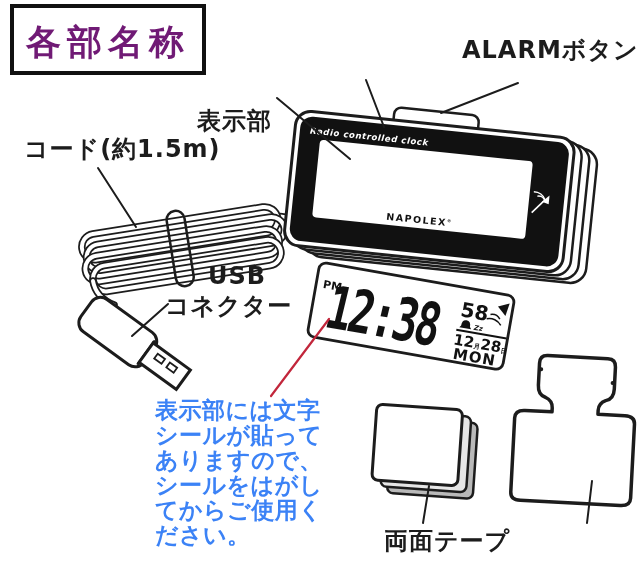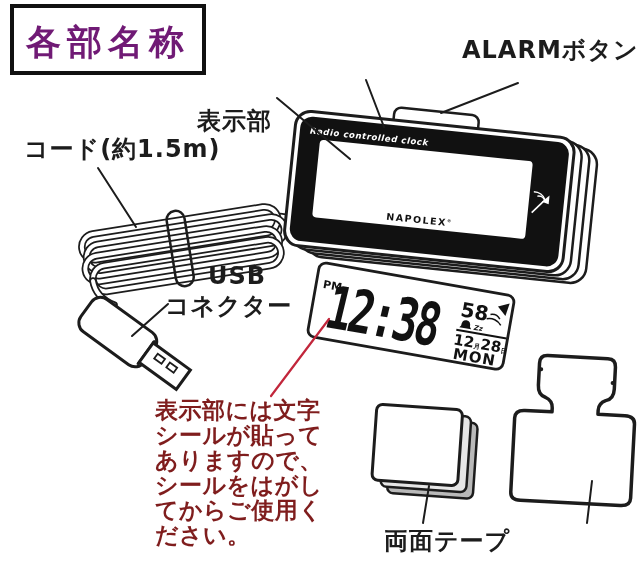--- a/index.html
+++ b/index.html
@@ -9,21 +9,21 @@
   }
   .art{position:absolute;left:0;top:0;width:640px;height:565px;}
   .lbl{position:absolute;font-size:24px;font-weight:600;letter-spacing:1px;white-space:nowrap;line-height:1.1;color:#1c1c1c;}
   .title-box{
     position:absolute;left:10px;top:4px;border:4px solid #111;background:#fff;
     padding:11px 12px 5px 12px;font-size:35px;font-weight:800;letter-spacing:6px;color:#701a75;
   }
   .note{
     position:absolute;left:155px;top:398px;width:185px;
     font-size:23px;line-height:25px;font-weight:600;letter-spacing:.5px;
-    color:#7f1d1d;white-space:pre-line;
+    color:#3b82f6;white-space:pre-line;
   }
   svg text{font-family:"DejaVu Sans","Liberation Sans",sans-serif;}
   .seg{font-family:"DejaVu Sans Mono","Liberation Mono",monospace;}
 </style>
 </head>
 <body>
 
 <div class="canvas">
 
   <svg class="art" viewBox="0 0 640 565">

